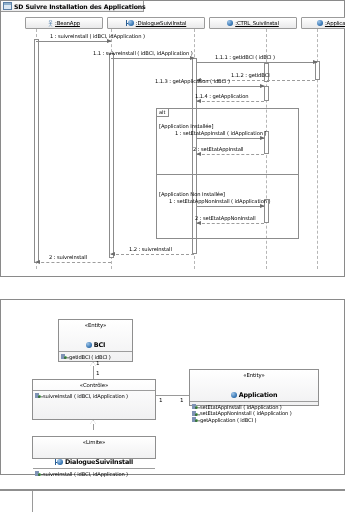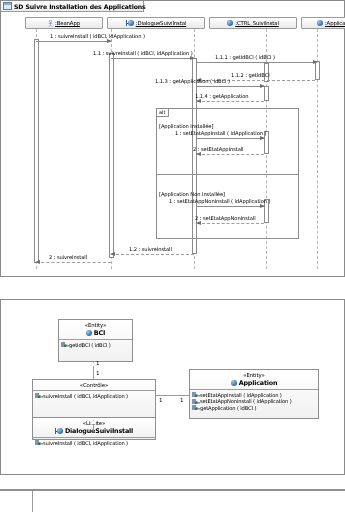--- a/index.html
+++ b/index.html
@@ -61,21 +61,21 @@
   .frag-div{position:absolute;left:0;right:0;height:0;border-top:1px solid #8c8c8c;}
   .guard{position:absolute;font-size:5.2px;white-space:nowrap;letter-spacing:-0.1px;}
 
   
   #cls-panel{left:0;top:299px;width:345px;height:176px;border:1px solid #8a8a8a;}
   .clsbox{position:absolute;box-sizing:border-box;border:1px solid #8f8f8f;
     background:linear-gradient(#ffffff,#f1f1f2);}
   .cls-head{padding:2px 2px 2px;text-align:center;border-bottom:1px solid #9d9d9d;}
   .cls-stereo{font-size:5.4px;letter-spacing:-0.1px;}
   .cls-name{font-size:6.4px;font-weight:bold;letter-spacing:-0.2px;
-    display:flex;align-items:center;justify-content:center;gap:2px;margin-top:1px;}
+    display:flex;align-items:center;justify-content:center;gap:2px;margin-top:13px;}
   .cls-ops{padding:1.5px 2px;}
   .op{font-size:5.2px;letter-spacing:-0.15px;white-space:nowrap;display:flex;align-items:center;gap:2px;line-height:6.5px;}
   .op-ico{width:6px;height:5px;flex:none;position:relative;}
   .op-ico s{position:absolute;left:0;top:0;width:4px;height:5px;background:#7f93b5;}
   .op-ico q{position:absolute;right:0;bottom:0;width:3px;height:3px;border-radius:50%;background:#4f9d4f;}
 
   .assoc{position:absolute;background:#9a9a9a;}
   .mult{position:absolute;font-size:5.6px;}
   .tri{position:absolute;width:0;height:0;border-left:3px solid transparent;
     border-right:3px solid transparent;border-bottom:4px solid transparent;}
@@ -252,21 +252,21 @@
       <div class="op">
         <span class="op-ico">
             <s></s>
             <q></q>
           </span>
         <span>suivreInstall ( idBCI, idApplication )</span>
       </div>
     </div>
   </div>
 
-  <div class="clsbox" style="left:188px;top:69px;width:130px;height:50px;">
+  <div class="clsbox" style="left:188px;top:69px;width:130px;height:37px;">
     <div class="cls-head">
       <div class="cls-stereo">«Entity»</div>
       <div class="cls-name">
         <span class="ent-ico"></span>
         <span>Application</span>
       </div>
     </div>
     <div class="cls-ops">
       <div class="op">
         <span class="op-ico">
@@ -285,21 +285,21 @@
       <div class="op">
         <span class="op-ico">
             <s></s>
             <q></q>
           </span>
         <span>getApplication ( idBCI )</span>
       </div>
     </div>
   </div>
 
-  <div class="clsbox" style="left:31px;top:117px;width:124px;height:23px;">
+  <div class="clsbox" style="left:31px;top:136px;width:124px;height:23px;">
     <div class="cls-head">
       <div class="cls-stereo">«Limite»</div>
       <div class="cls-name">
         <span class="bnd-ico">
             <b></b>
             <u></u>
             <i></i>
           </span>
         <span>DialogueSuiviInstall</span>
       </div>

